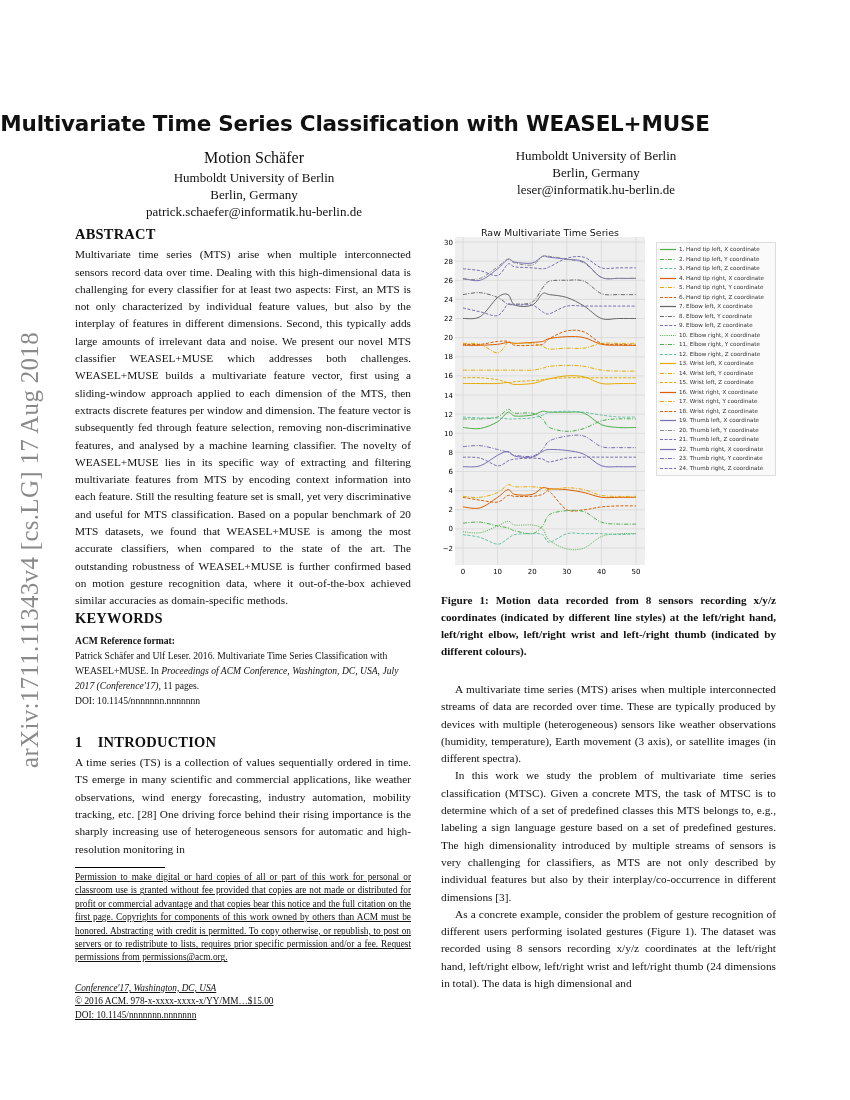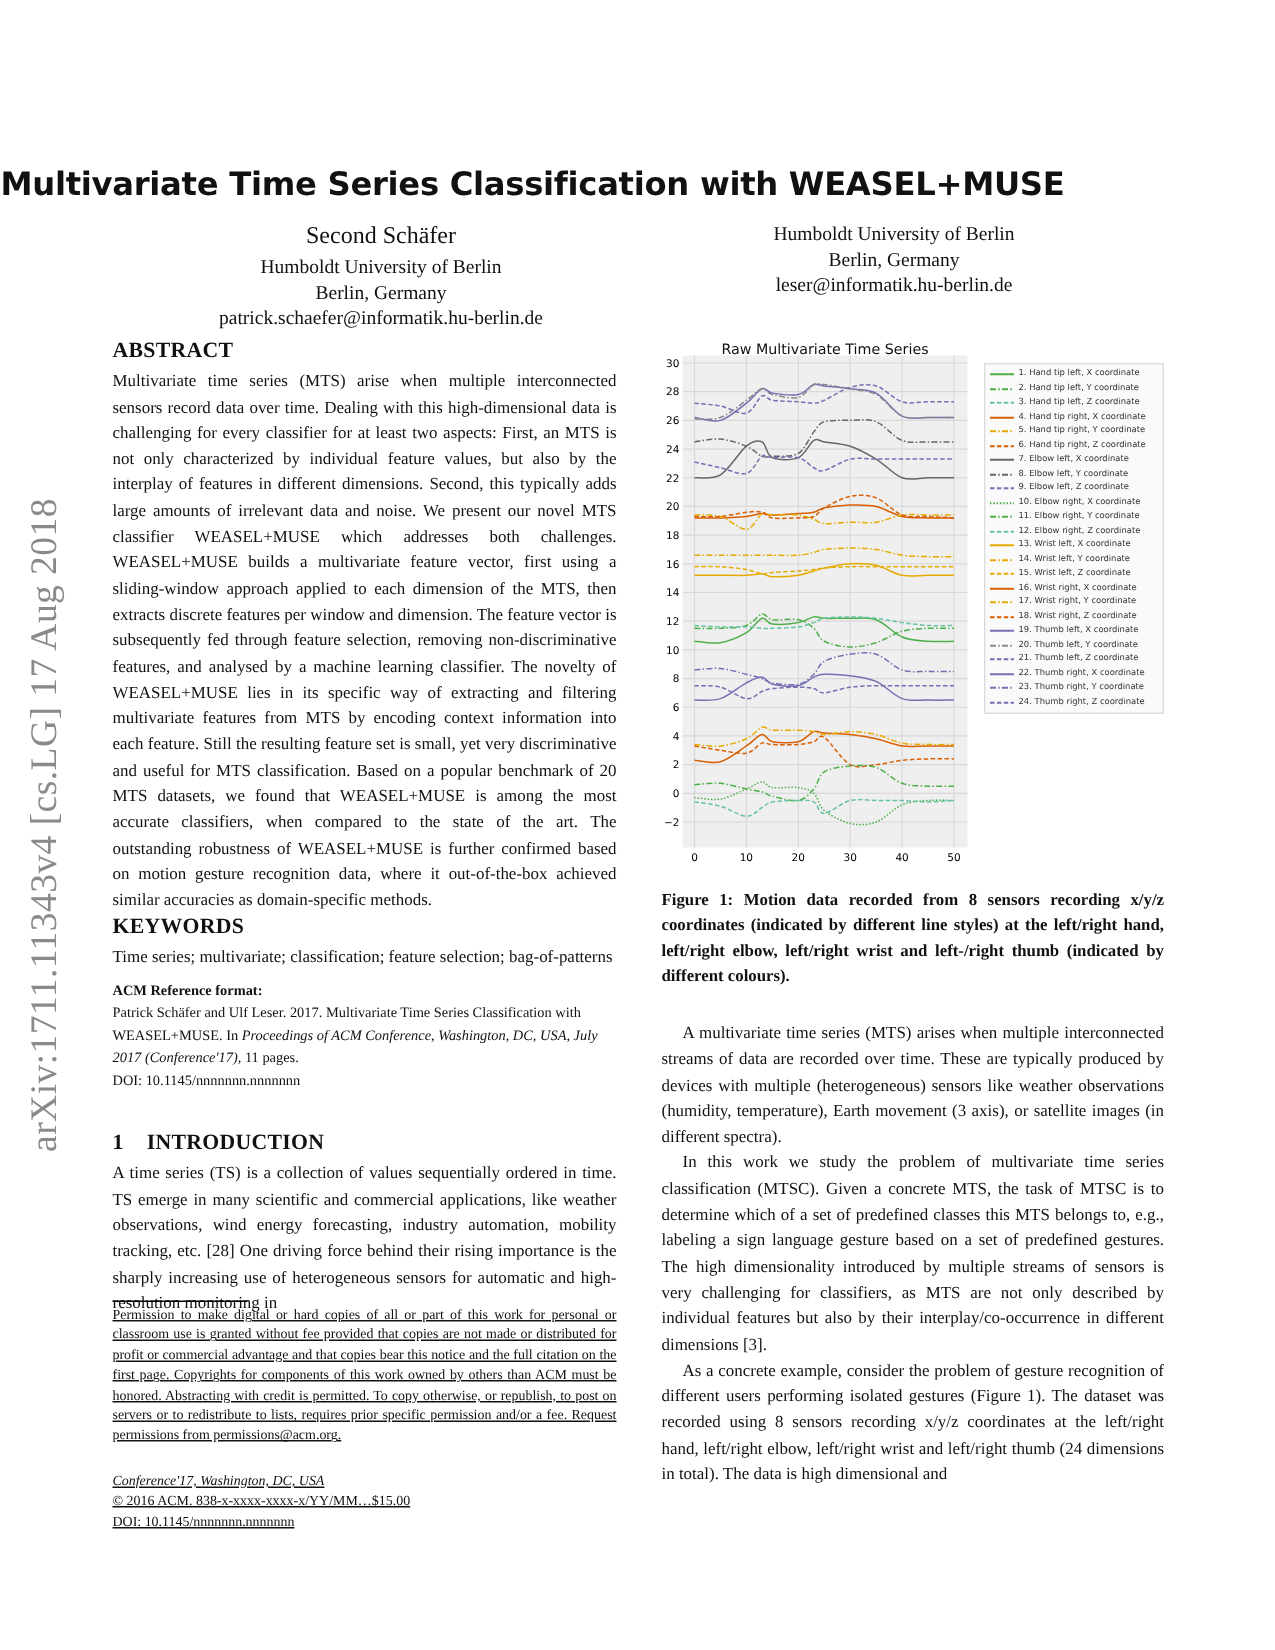--- a/index.html
+++ b/index.html
@@ -25,57 +25,56 @@
 </head>
 <body>
 
 <div class="abs arxiv">
   <span>arXiv:1711.11343v4  [cs.LG]  17 Aug 2018</span>
 </div>
 
 <div class="abs title">Multivariate Time Series Classification with WEASEL+MUSE</div>
 
 <div class="abs author" style="left:84px;">
-  <div class="name">Second Schäfer</div>
+  <div class="name">Motion Schäfer</div>
   <div>Humboldt University of Berlin</div>
   <div>Berlin, Germany</div>
   <div>patrick.schaefer@informatik.hu-berlin.de</div>
 </div>
 <div class="abs author" style="left:426px;">
   <div>Humboldt University of Berlin</div>
   <div>Berlin, Germany</div>
   <div>leser@informatik.hu-berlin.de</div>
 </div>
 
 <div class="abs col" style="left:75px;top:226px;">
   <div class="h1">ABSTRACT</div>
   <p style="margin-top:3px;">Multivariate time series (MTS) arise when multiple interconnected sensors record data over time. Dealing with this high-dimensional data is challenging for every classifier for at least two aspects: First, an MTS is not only characterized by individual feature values, but also by the interplay of features in different dimensions. Second, this typically adds large amounts of irrelevant data and noise. We present our novel MTS classifier WEASEL+MUSE which addresses both challenges. WEASEL+MUSE builds a multivariate feature vector, first using a sliding-window approach applied to each dimension of the MTS, then extracts discrete features per window and dimension. The feature vector is subsequently fed through feature selection, removing non-discriminative features, and analysed by a machine learning classifier. The novelty of WEASEL+MUSE lies in its specific way of extracting and filtering multivariate features from MTS by encoding context information into each feature. Still the resulting feature set is small, yet very discriminative and useful for MTS classification. Based on a popular benchmark of 20 MTS datasets, we found that WEASEL+MUSE is among the most accurate classifiers, when compared to the state of the art. The outstanding robustness of WEASEL+MUSE is further confirmed based on motion gesture recognition data, where it out-of-the-box achieved similar accuracies as domain-specific methods.</p>
 
   <div class="h1" style="margin-top:0;">KEYWORDS</div>
-  <p style="margin-top:3px;">Time series; multivariate; classification; feature selection; bag-of-patterns</p>
 
   <div style="margin-top:6px;font-size:9.6px;line-height:15px;">
     <div style="font-weight:bold;">ACM Reference format:</div>
     <div style="text-align:left;">
-      <span>Patrick Schäfer and Ulf Leser. 2017. Multivariate Time Series Classification with WEASEL+MUSE. In </span><i>Proceedings of ACM Conference, Washington, DC, USA, July 2017 (Conference'17),</i><span> 11 pages.</span>
+      <span>Patrick Schäfer and Ulf Leser. 2016. Multivariate Time Series Classification with WEASEL+MUSE. In </span><i>Proceedings of ACM Conference, Washington, DC, USA, July 2017 (Conference'17),</i><span> 11 pages.</span>
     </div>
     <div>DOI: 10.1145/nnnnnnn.nnnnnnn</div>
   </div>
 
   <div class="h1" style="margin-top:26px;">
     <span>1</span>&nbsp;&nbsp;&nbsp;&nbsp;<span>INTRODUCTION</span>
   </div>
   <p style="margin-top:3px;">A time series (TS) is a collection of values sequentially ordered in time. TS emerge in many scientific and commercial applications, like weather observations, wind energy forecasting, industry automation, mobility tracking, etc. [28] One driving force behind their rising importance is the sharply increasing use of heterogeneous sensors for automatic and high-resolution monitoring in</p>
 </div>
 
 <div class="abs col small" style="left:75px;top:867px;text-decoration:underline;">
   <div class="fnrule" style="margin-bottom:3px;"></div>
   <p>Permission to make digital or hard copies of all or part of this work for personal or classroom use is granted without fee provided that copies are not made or distributed for profit or commercial advantage and that copies bear this notice and the full citation on the first page. Copyrights for components of this work owned by others than ACM must be honored. Abstracting with credit is permitted. To copy otherwise, or republish, to post on servers or to redistribute to lists, requires prior specific permission and/or a fee. Request permissions from permissions@acm.org.</p>
   <p style="font-style:italic;margin-top:17px;">Conference'17, Washington, DC, USA</p>
-  <p>© 2016 ACM.  838-x-xxxx-xxxx-x/YY/MM…$15.00</p>
+  <p>© 2016 ACM.  978-x-xxxx-xxxx-x/YY/MM…$15.00</p>
   <p>DOI: 10.1145/nnnnnnn.nnnnnnn</p>
 </div>
 
 <div class="abs" style="left:440px;top:226px;width:340px;height:350px;">
   <svg id="chart" width="340" height="350">
       <rect x="15" y="11" width="190" height="328" fill="#efefef"></rect>
       <line x1="23" x2="23" y1="11" y2="339" stroke="#d8d8d8" stroke-width="0.8"></line>
       <text x="23" y="348" text-anchor="middle" class="ticks">0</text>
       <line x1="57.6" x2="57.6" y1="11" y2="339" stroke="#d8d8d8" stroke-width="0.8"></line>
       <text x="57.6" y="348" text-anchor="middle" class="ticks">10</text>

